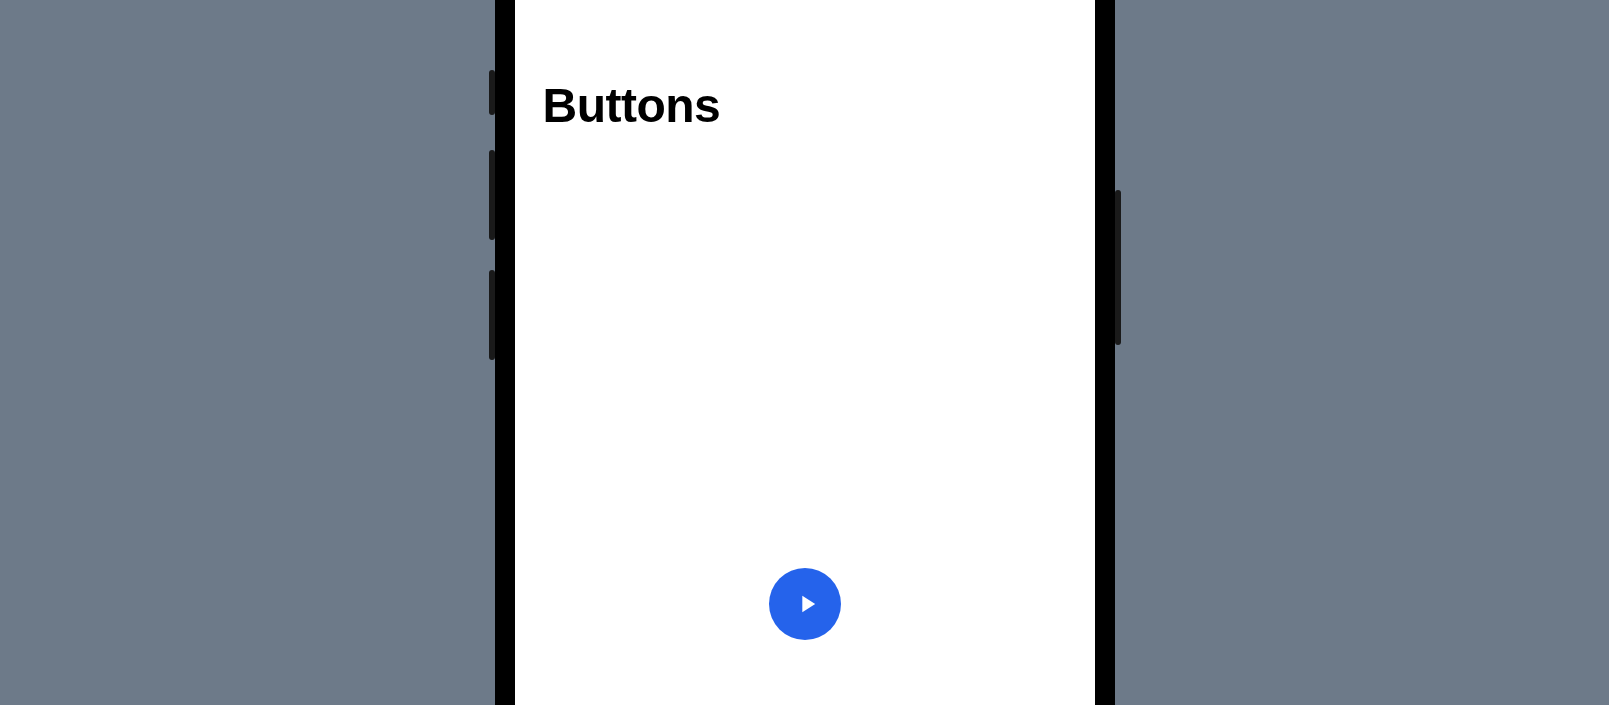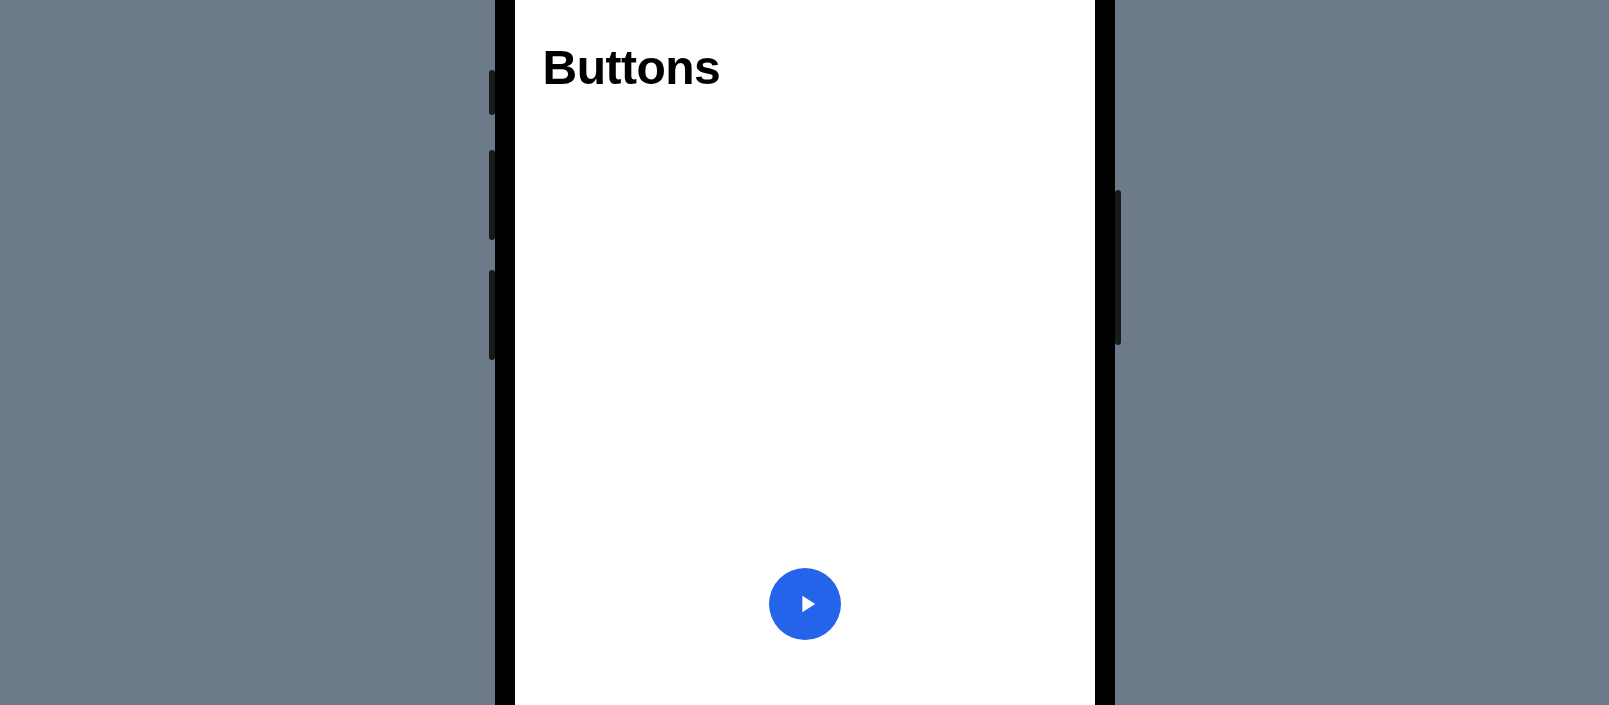--- a/index.html
+++ b/index.html
@@ -80,20 +80,21 @@
       padding: 90px 28px 0 28px;
       height: 100%;
       position: relative;
     }
     
     .page-title {
       font-size: 48px;
       font-weight: 700;
       color: #000;
       letter-spacing: -0.5px;
+      margin-top: 38px;
     }
     
     .play-button {
       position: absolute;
       top: 618px;
       left: 50%;
       transform: translateX(-50%);
       width: 72px;
       height: 72px;
       border-radius: 50%;

